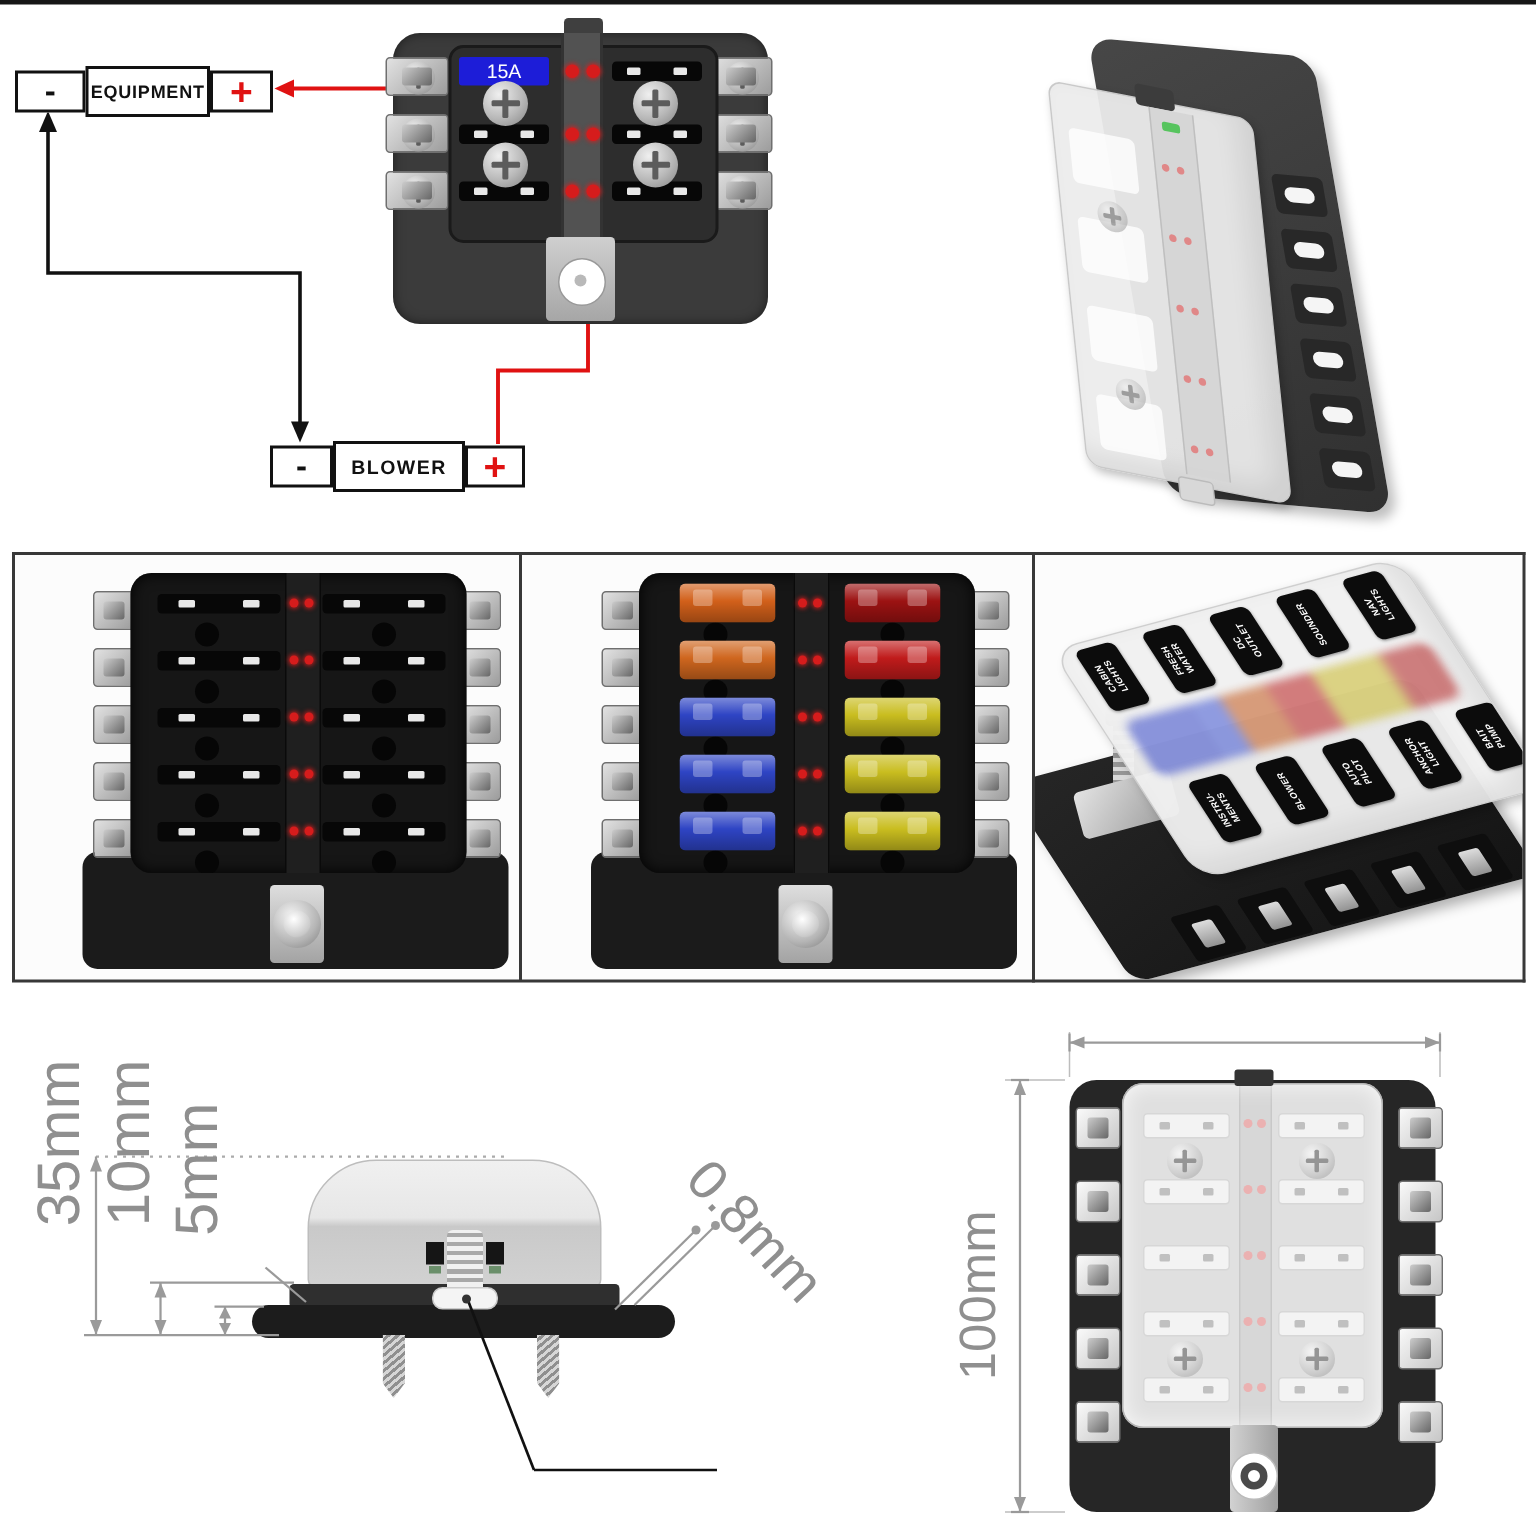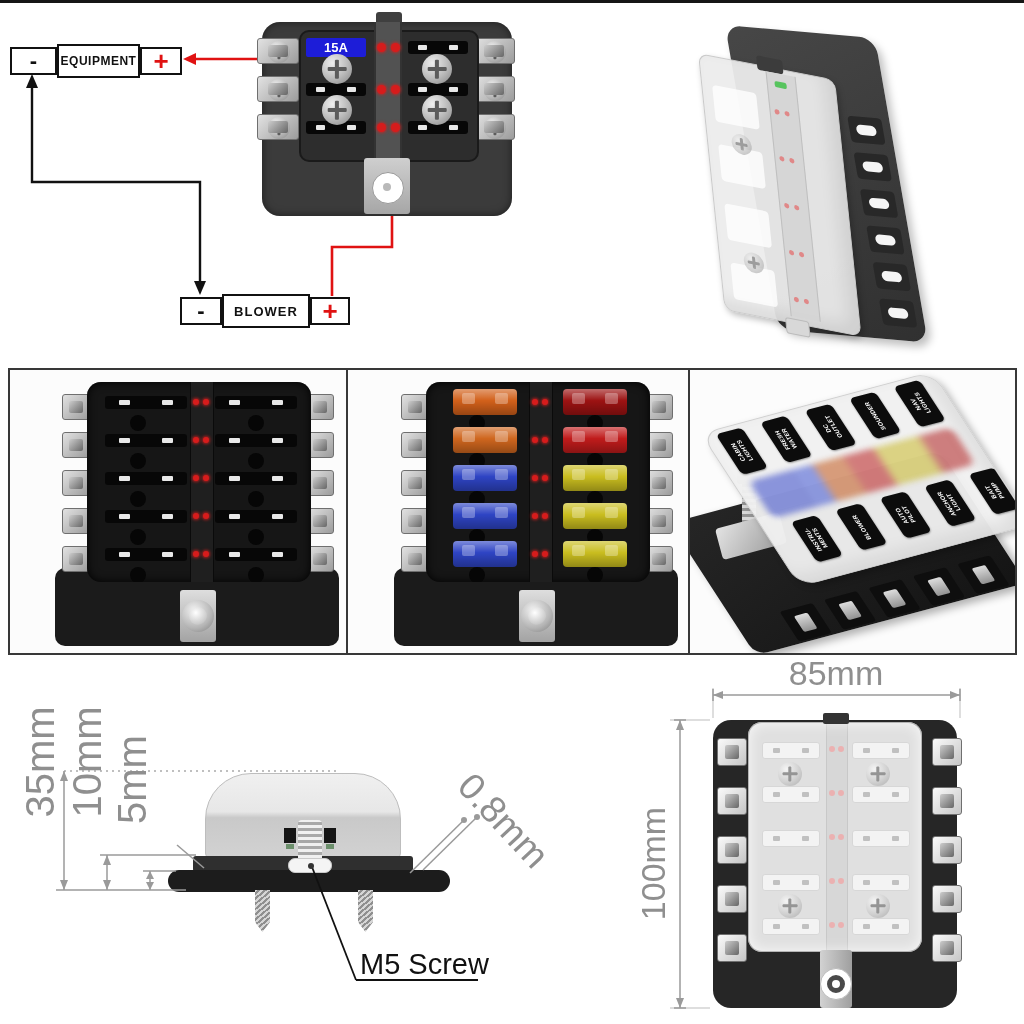--- a/index.html
+++ b/index.html
@@ -91,21 +91,21 @@
         </div>
       <div class="term" style="left:473px;top:66px;width:42px;height:26px;">
           <div class="phillips" style="left:10px;top:2px;width:22px;height:22px;"></div>
         </div>
       <div class="term" style="left:473px;top:104px;width:42px;height:26px;">
           <div class="phillips" style="left:10px;top:2px;width:22px;height:22px;"></div>
         </div>
       <div class="a" style="left:299px;top:20px;width:176px;height:128px;background:#2d2d2d;border:2px solid #1a1a1a;border-radius:10px;"></div>
       <div class="a" style="left:374px;top:12px;width:28px;height:136px;background:#525252;border-left:2px solid #333;border-right:2px solid #333;box-sizing:border-box;"></div>
       <div class="a" style="left: 306px; top: 28px; width: 60px; height: 19px; border-radius: 2px; display: flex; align-items: center; justify-content: center; background-color: rgb(29, 29, 216);">
-        <span style="color:#fff;font-size:13px;font-weight:bold;">15A</span>
+        <span style="color:#fff;font-size:13px;font-weight:normal;">15A</span>
       </div>
       <div class="slotbar" style="left:408px;top:31px;width:60px;height:13px;"></div>
       <div class="slotbar" style="left:306px;top:73px;width:60px;height:13px;"></div>
       <div class="slotbar" style="left:408px;top:73px;width:60px;height:13px;"></div>
       <div class="slotbar" style="left:306px;top:111px;width:60px;height:13px;"></div>
       <div class="slotbar" style="left:408px;top:111px;width:60px;height:13px;"></div>
       <div class="led" style="left:377px;top:33px;width:9px;height:9px;"></div>
       <div class="led" style="left:391px;top:33px;width:9px;height:9px;"></div>
       <div class="led" style="left:377px;top:75px;width:9px;height:9px;"></div>
       <div class="led" style="left:391px;top:75px;width:9px;height:9px;"></div>
@@ -360,21 +360,20 @@
       <g stroke="#111" stroke-width="1.8" fill="none">
         <line x1="312" y1="207" x2="356" y2="320"></line>
         <line x1="356" y1="320" x2="478" y2="320"></line>
       </g>
       <circle cx="311" cy="206" r="3" fill="#333"></circle>
     </svg>
     <div class="dimtext" style="left:-15px;top:80px;width:110px;font-size:40px;transform:rotate(-90deg);"><span>35mm</span></div>
     <div class="dimtext" style="left:32px;top:80px;width:110px;font-size:40px;transform:rotate(-90deg);"><span>10mm</span></div>
     <div class="dimtext" style="left:86px;top:97px;width:92px;font-size:40px;transform:rotate(-90deg);"><span>5mm</span></div>
     <div class="dimtext" style="left:438px;top:140px;width:130px;font-size:37px;transform:rotate(47deg);"><span>0.8mm</span></div>
-    <div class="a" style="left:360px;top:288px;width:130px;font-size:29px;color:#111;"><span>M5 Screw</span></div>
   </div>
 
   <div class="a" style="left:620px;top:650px;width:404px;height:374px;">
     <svg width="404" height="374" style="pointer-events:none;">
       <g stroke="#bdbdbd" stroke-width="1">
         <line x1="93" y1="38" x2="93" y2="68"></line>
           <line x1="340" y1="38" x2="340" y2="68"></line>
         <line x1="50" y1="70" x2="90" y2="70"></line>
           <line x1="50" y1="358" x2="90" y2="358"></line>
       </g>
@@ -386,21 +385,20 @@
         <line x1="54" y1="70" x2="66" y2="70"></line>
           <line x1="54" y1="358" x2="66" y2="358"></line>
       </g>
       <g fill="#9a9a9a">
         <polygon points="93,45 103,41 103,49"></polygon>
           <polygon points="340,45 330,41 330,49"></polygon>
         <polygon points="60,70 56,80 64,80"></polygon>
           <polygon points="60,358 56,348 64,348"></polygon>
       </g>
     </svg>
-    <div class="dimtext" style="left:146px;top:4px;width:140px;font-size:34px;"><span>85mm</span></div>
     <div class="dimtext" style="left:-47px;top:194px;width:160px;font-size:34px;transform:rotate(-90deg);"><span>100mm</span></div>
     <div class="a" style="left:93px;top:70px;width:244px;height:288px;background:#262626;border-radius:18px;"></div>
     <div class="term" style="left:97px;top:88px;width:30px;height:28px;background:linear-gradient(135deg,#fafafa,#c6c6c6);"></div>
     <div class="term" style="left:97px;top:137px;width:30px;height:28px;background:linear-gradient(135deg,#fafafa,#c6c6c6);"></div>
     <div class="term" style="left:97px;top:186px;width:30px;height:28px;background:linear-gradient(135deg,#fafafa,#c6c6c6);"></div>
     <div class="term" style="left:97px;top:235px;width:30px;height:28px;background:linear-gradient(135deg,#fafafa,#c6c6c6);"></div>
     <div class="term" style="left:97px;top:284px;width:30px;height:28px;background:linear-gradient(135deg,#fafafa,#c6c6c6);"></div>
     <div class="term" style="left:312px;top:88px;width:30px;height:28px;background:linear-gradient(135deg,#fafafa,#c6c6c6);"></div>
     <div class="term" style="left:312px;top:137px;width:30px;height:28px;background:linear-gradient(135deg,#fafafa,#c6c6c6);"></div>
     <div class="term" style="left:312px;top:186px;width:30px;height:28px;background:linear-gradient(135deg,#fafafa,#c6c6c6);"></div>

